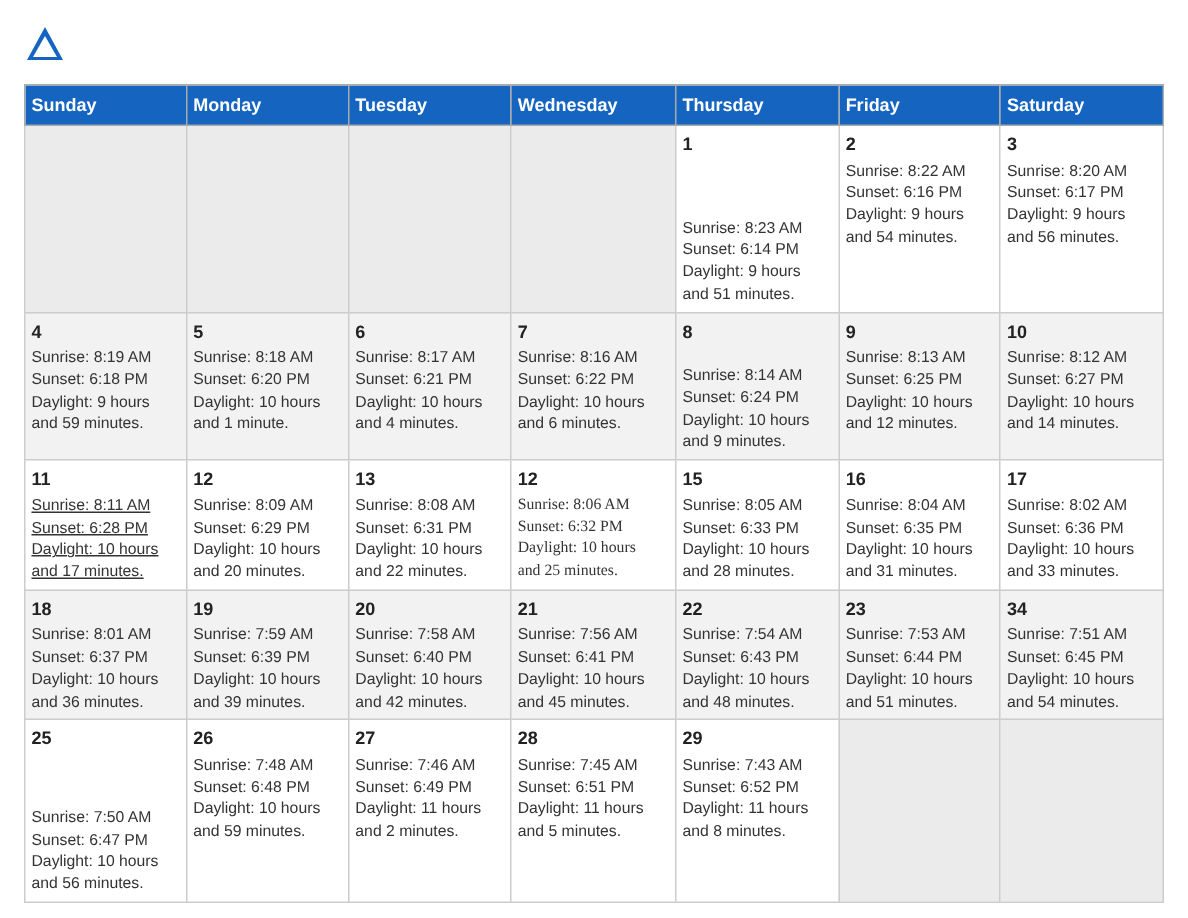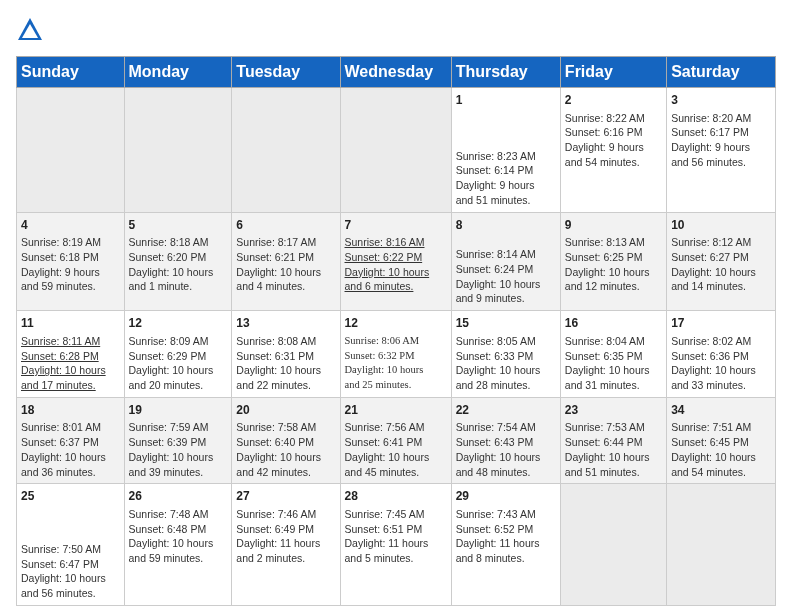--- a/index.html
+++ b/index.html
@@ -40,21 +40,21 @@
     table {
       width: 100%;
       border-collapse: collapse;
       font-size: 11px;
     }
     thead tr th {
       background-color: #1565c0;
       color: #fff;
       padding: 6px 4px;
       text-align: left;
-      font-size: 16px;
+      font-size: 12px;
       font-weight: bold;
       border: 1px solid #aaa;
     }
     tbody tr td {
       vertical-align: top;
       padding: 4px 4px;
       border: 1px solid #ccc;
       height: 80px;
       width: 113px;
       color: #222;
@@ -162,21 +162,21 @@
         </td>
         <td>
           <span class="day-num">6</span>
           <div class="day-info" style="white-space: pre-line;">Sunrise: 8:17 AM
 Sunset: 6:21 PM
 Daylight: 10 hours
 and 4 minutes.</div>
         </td>
         <td>
           <span class="day-num">7</span>
-          <div class="day-info" style="white-space: pre-line; text-decoration: underline;">Sunrise: 8:16 AM
+          <div class="day-info" style="white-space: pre-line;">Sunrise: 8:16 AM
 Sunset: 6:22 PM
 Daylight: 10 hours
 and 6 minutes.</div>
         </td>
         <td>
           <span class="day-num">8</span>
           <div class="day-info" style="white-space: pre-line; margin-top: 14px;">Sunrise: 8:14 AM
 Sunset: 6:24 PM
 Daylight: 10 hours
 and 9 minutes.</div>

